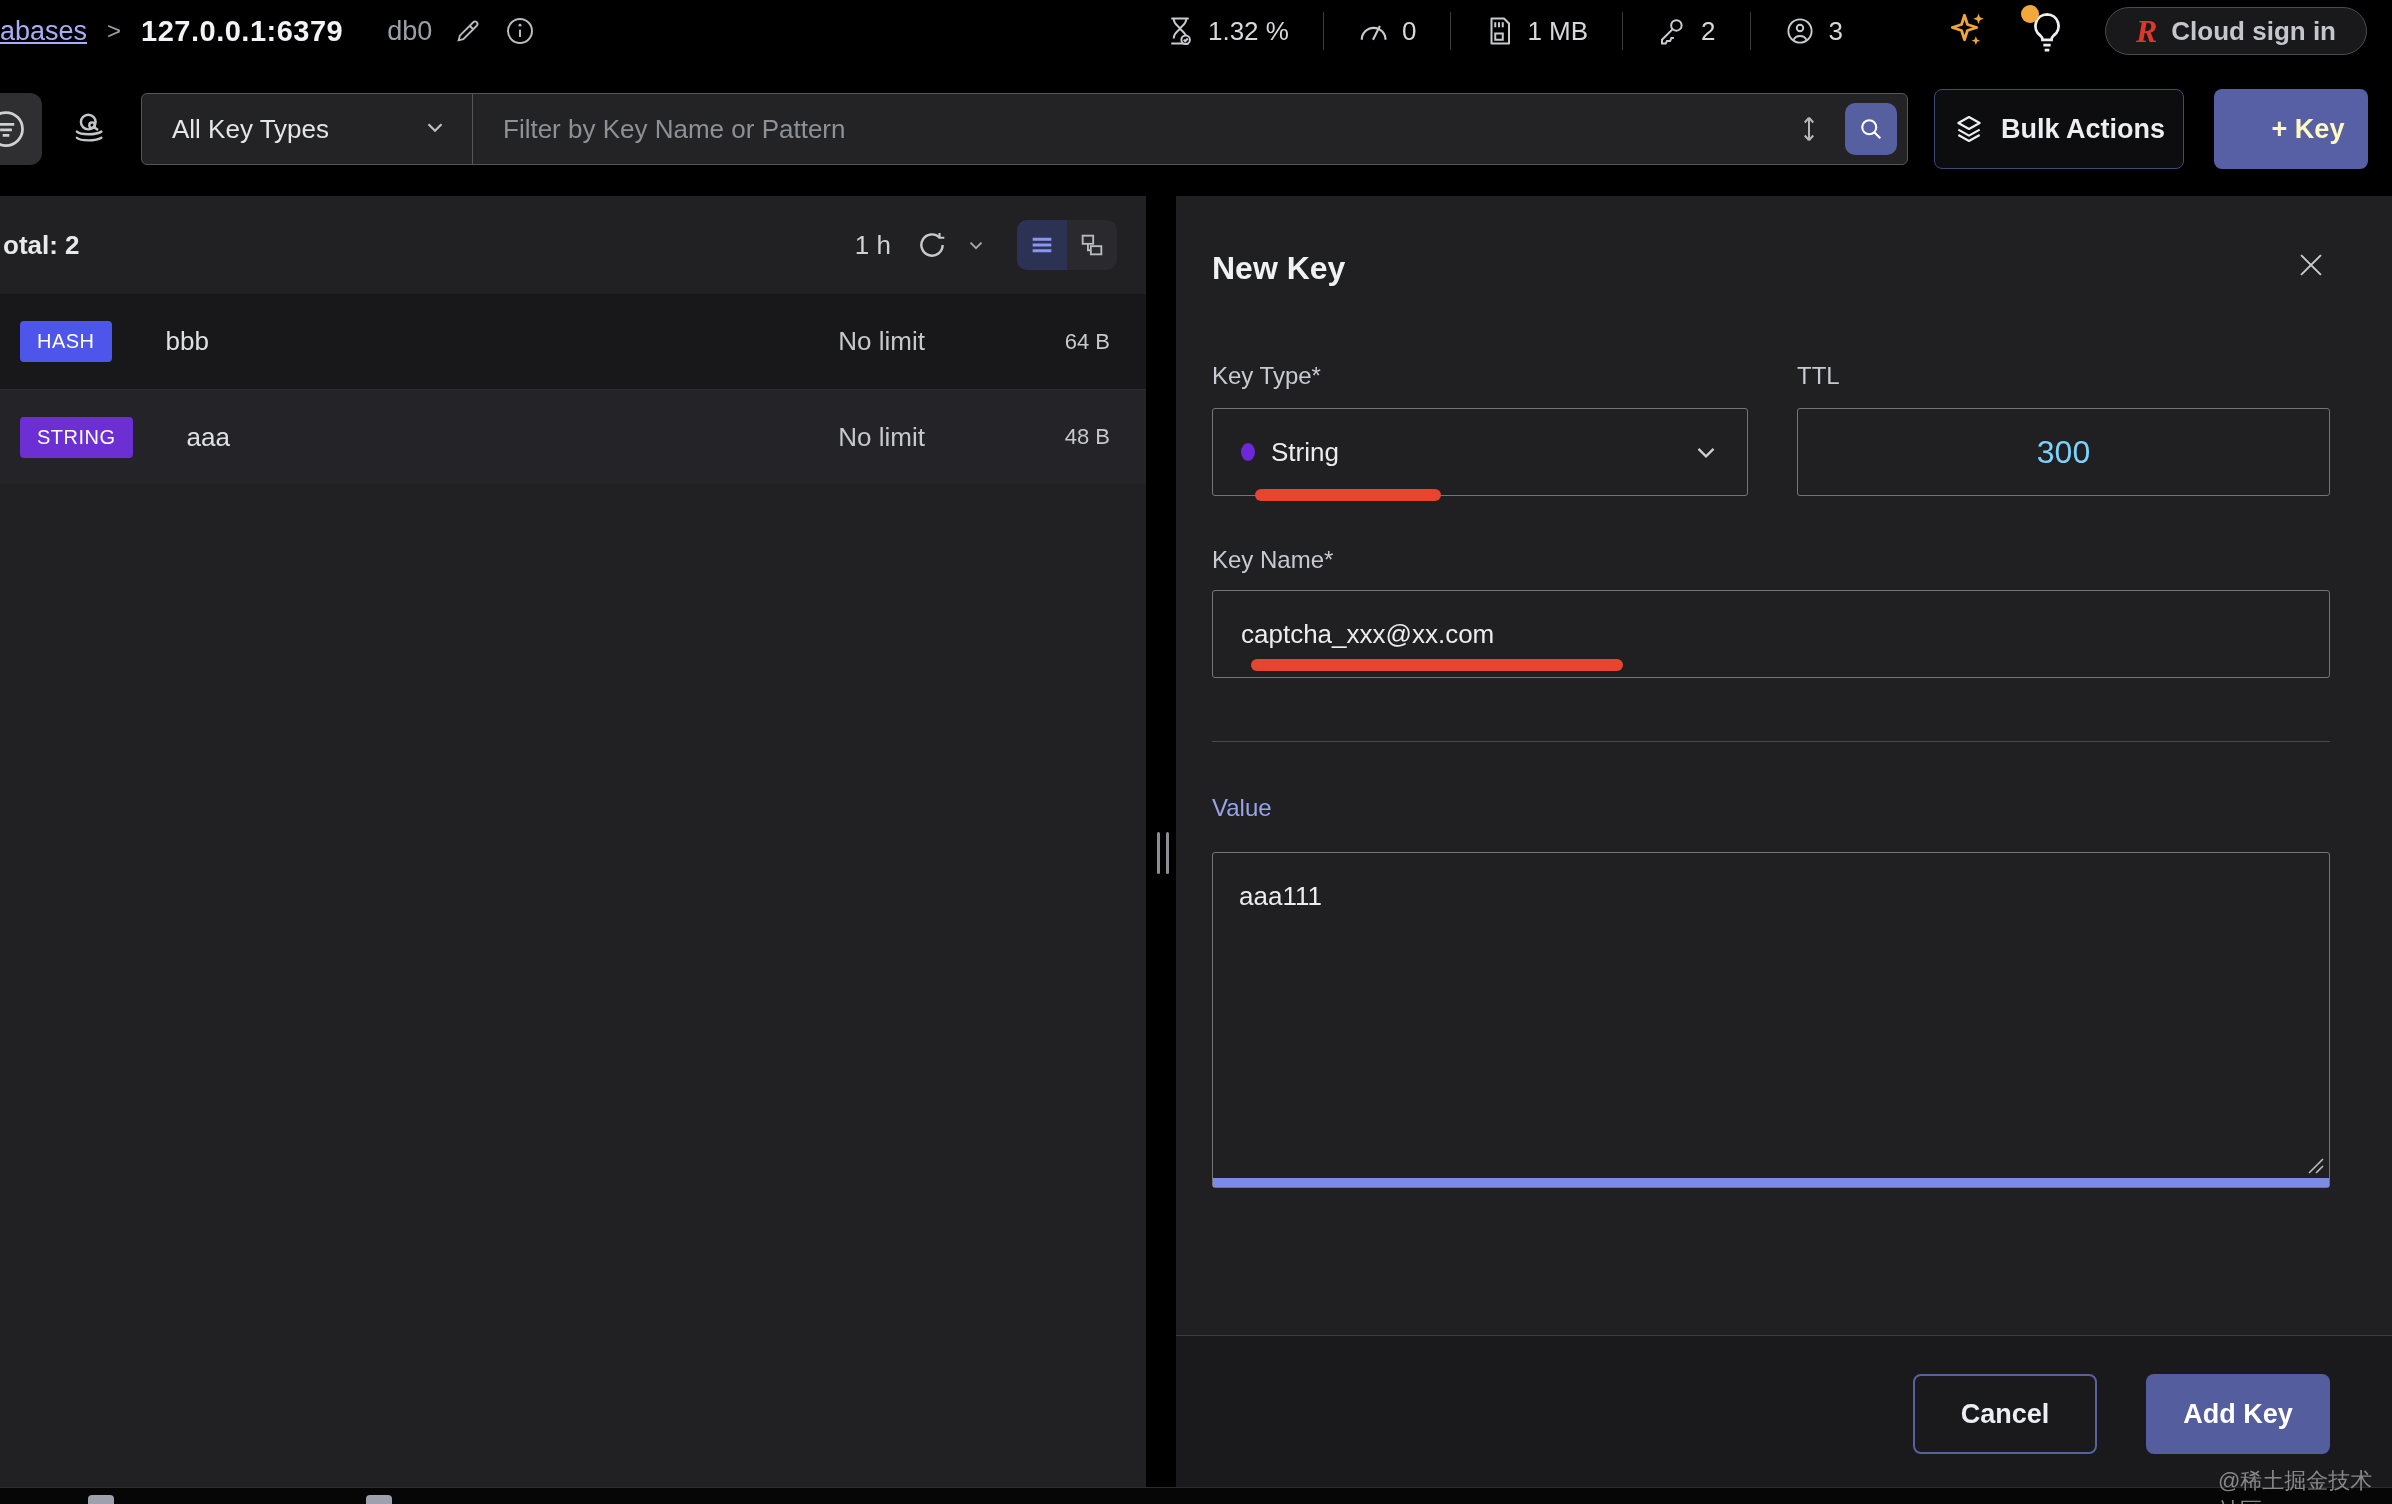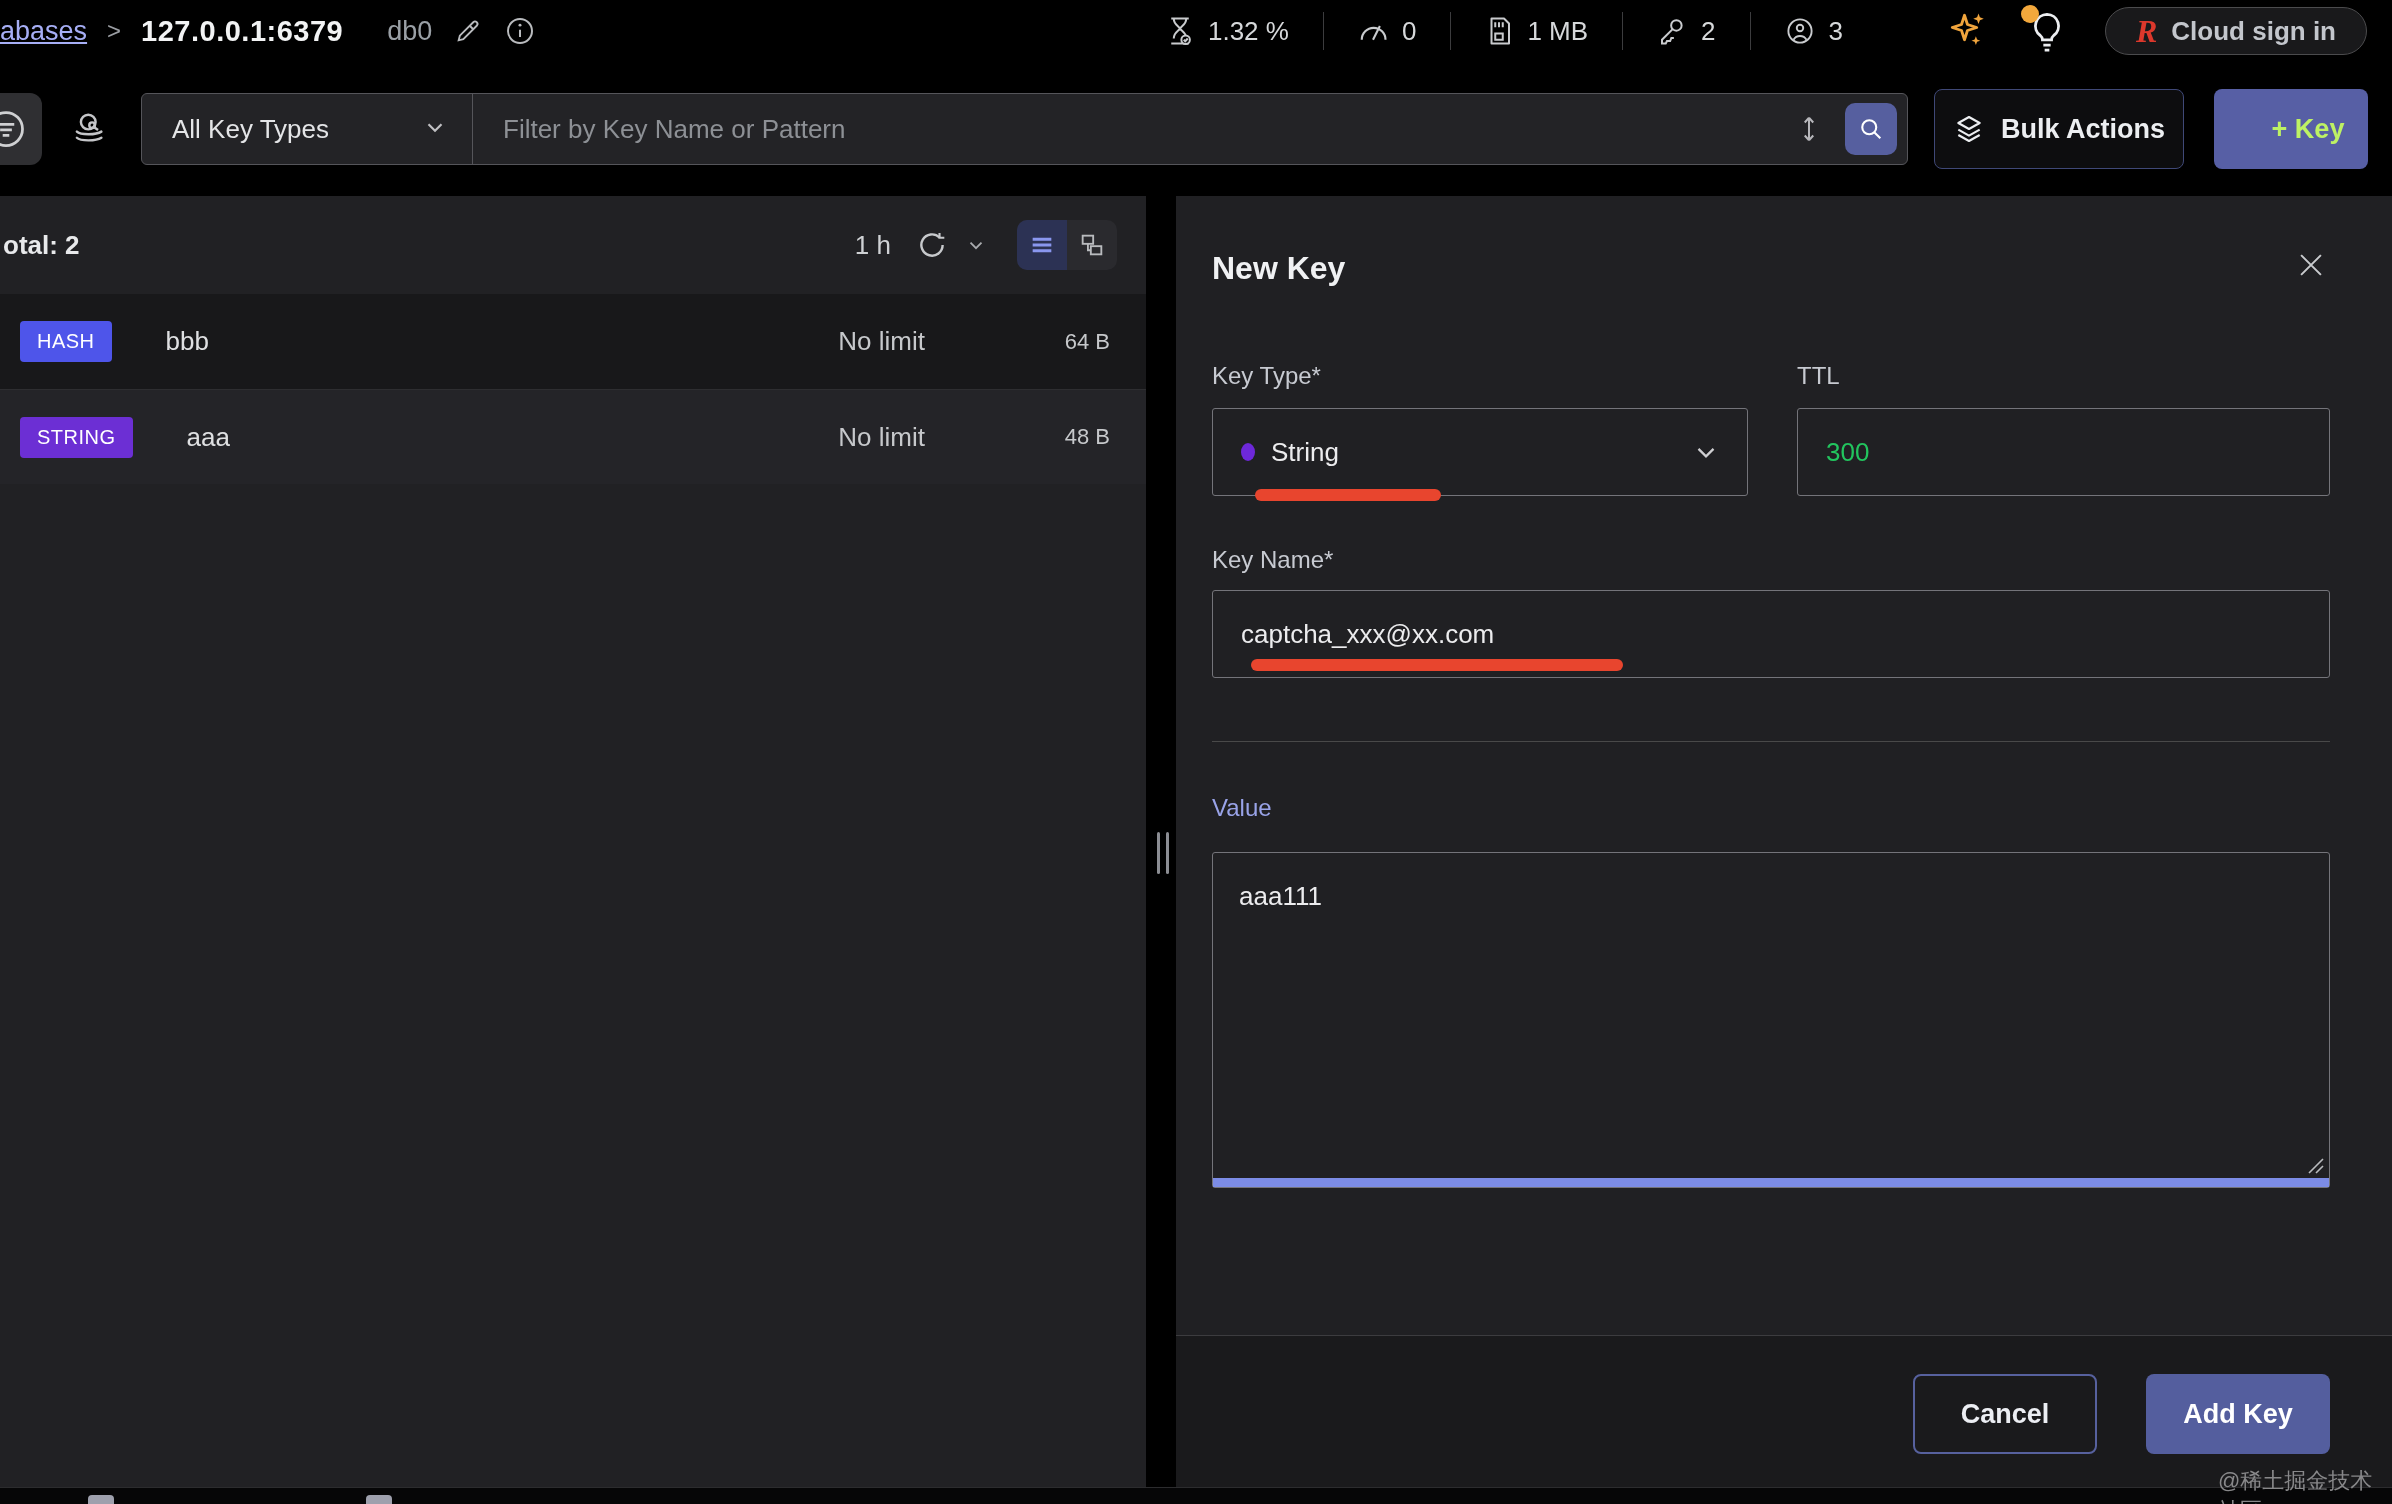--- a/index.html
+++ b/index.html
@@ -51,21 +51,21 @@
   .filter-input::placeholder { color:#8d9095; }
   .updown-btn { color:#b7b7bb; margin-right:22px; cursor:pointer; display:flex; }
   .search-btn { width:52px; height:52px; margin-right:10px; border-radius:10px;
                 background:#565f9f; display:flex; align-items:center; justify-content:center;
                 color:#fff; cursor:pointer; }
   .bulk-btn { position:absolute; left:1934px; top:27px; height:80px; width:250px;
               background:#0d0d0f; border:1px solid #3f4877; border-radius:8px;
               display:flex; align-items:center; justify-content:center; gap:16px;
               color:#eceef1; font-size:27px; font-weight:600; cursor:pointer; }
   .addkey-btn { position:absolute; left:2214px; top:27px; height:80px; width:154px;
-                background:#575fa5; border:none; border-radius:8px; color:#bef264;
+                background:#575fa5; border:none; border-radius:8px; color:#fef9c3;
                 font-size:27px; font-weight:700; cursor:pointer;
                 font-family:"Liberation Sans", sans-serif;padding-left:34px; }
 
   
   .keys-panel { position:absolute; top:196px; left:0; width:1146px; height:1291px;
                 background:#212124; }
   .kp-header { position:absolute; top:0; left:0; width:100%; height:98px;
                display:flex; align-items:center; }
   .total-label { font-size:26px; font-weight:700; color:#e8e9eb; margin-left:3px; }
   .kp-right { margin-left:auto; display:flex; align-items:center; margin-right:29px; gap:0; }
@@ -107,23 +107,23 @@
   .field-box { position:absolute; border:1px solid #74747a; border-radius:3px;
                background:transparent; }
   .keytype-dd { left:36px; top:212px; width:536px; height:88px; display:flex;
                 align-items:center; cursor:pointer; }
   .type-dot { width:14px; height:18px; border-radius:50%; background:#6d28d9; margin-left:28px; }
   .keytype-dd .dd-text { font-size:26px; color:#ececee; margin-left:16px; }
   .keytype-dd svg { margin-left:auto; margin-right:26px; color:#cfcfd2; }
   .focus-bar { position:absolute; height:12px; border-radius:6px; background:#e8452e; }
   .fb-keytype { left:42px; bottom:-6px; width:186px; }
   .fb-keyname { left:38px; bottom:6px; width:372px; }
-  .ttl-input { left:621px; top:212px; width:533px; height:88px; color:#22c55e;
-               font-size:26px; padding:0 28px; outline:none;
-               font-family:"Liberation Sans", sans-serif; }
+  .ttl-input { left:621px; top:212px; width:533px; height:88px; color:#7dd3fc;
+               font-size:32px; padding:0 28px; outline:none;
+               font-family:"Liberation Sans", sans-serif;text-align:center; }
   .keyname-wrap { left:36px; top:394px; width:1118px; height:88px; }
   .keyname-input { width:100%; height:100%; background:transparent; border:none; outline:none;
                    color:#ececee; font-size:26px; padding:0 28px;
                    font-family:"Liberation Sans", sans-serif; }
   .mid-divider { position:absolute; left:36px; top:545px; width:1118px; height:1px;
                  background:#494949; }
   .value-wrap { left:36px; top:656px; width:1118px; height:336px; }
   .value-ta { width:100%; height:100%; background:transparent; border:none; outline:none;
               resize:none; color:#ececee; font-size:26px; padding:28px 26px;
               font-family:"Liberation Sans", sans-serif; }

